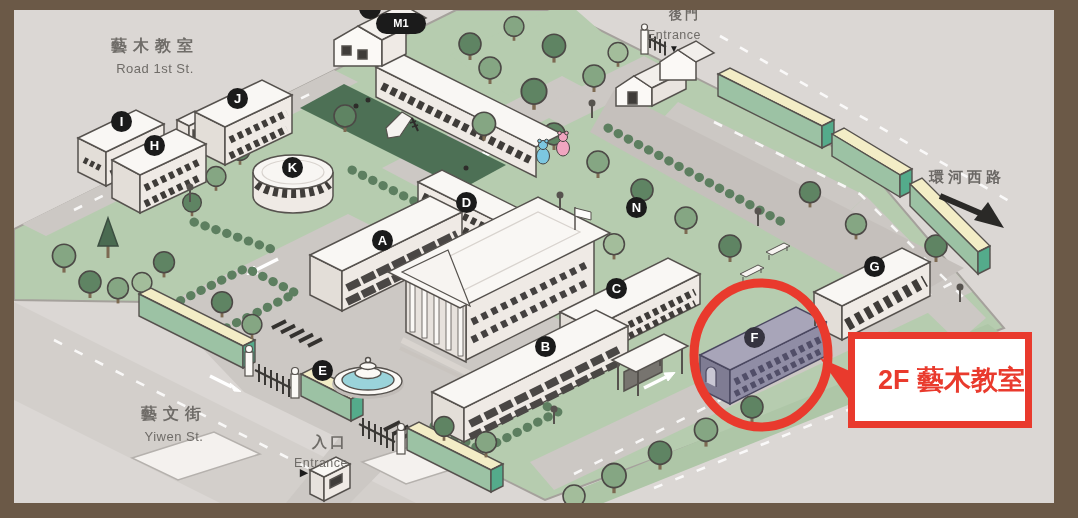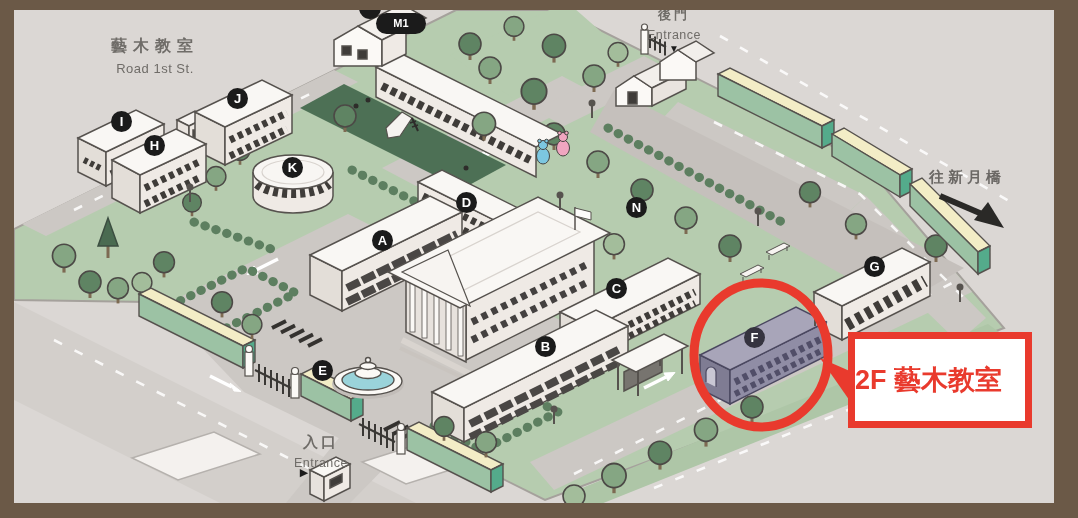--- a/index.html
+++ b/index.html
@@ -4,30 +4,30 @@
 <style>
   html,body{margin:0;padding:0;background:#3b3b3b;}
   .frame{position:relative;width:1078px;height:518px;background:#6b5947;font-family:"Liberation Sans",sans-serif;}
   .map{position:absolute;left:14px;top:10px;width:1040px;height:493px;background:#dbd7d4;overflow:hidden;}
   svg{position:absolute;left:0;top:0;}
   .dash{fill:none;stroke:#ffffff;stroke-width:2.6;stroke-dasharray:9 14;opacity:.85;}
   .hedge{fill:none;stroke:#5d7f60;stroke-width:9;stroke-dasharray:0.5 11;stroke-linecap:round;}
   .street-label{position:absolute;text-align:center;transform:translateX(-50%);color:#6f6c68;white-space:nowrap;}
   .street-label .zh{font-size:16px;font-weight:bold;letter-spacing:6px;}
   .street-label .en{font-size:13px;font-weight:normal;letter-spacing:.5px;margin-top:4px;}
-  .street-label.small .zh{font-size:13px;letter-spacing:3px;}
+  .street-label.small .zh{font-size:13px;letter-spacing:3px;text-align:right;}
   .street-label.small .en{font-size:12.5px;}
   .street-label .marker{font-size:10px;color:#1b1b1b;margin-top:1px;letter-spacing:0;}
   .bridge-label{position:absolute;transform:translateX(-50%);color:#6b6865;font-size:15px;font-weight:bold;letter-spacing:4px;white-space:nowrap;}
   .badge{position:absolute;width:21px;height:21px;margin:-11px 0 0 -11px;background:#1b1b1b;border-radius:50%;
          color:#fff;font-size:13px;font-weight:bold;line-height:21px;text-align:center;}
   .badge.wide{width:50px;border-radius:11px;margin-left:-14px;font-size:11px;}
   .badge.purple{background:#35333f;}
   .callout{position:absolute;left:834px;top:322px;width:184px;height:96px;box-sizing:border-box;
-           background:#ffffff;border:7px solid #e93a2d;display:flex;align-items:center;justify-content:flex-start;}
+           background:#ffffff;border:7px solid #e93a2d;display:flex;align-items:center;justify-content:flex-end;}
   .callout-text{color:#e93a2d;font-size:27px;font-weight:bold;white-space:nowrap;}
 </style>
 </head>
 <body>
 
 <div class="frame">
 <div class="map">
 
 <svg width="1040" height="493" viewBox="0 0 1040 493">
   <defs>
@@ -426,34 +426,38 @@
     <polygon points="806,348 838,362 838,394" fill="#e93a2d"></polygon>
   </g>
 </svg>
 
 <div class="street-label" style="left:141px;top:26px">
   <div class="zh">藝木教室</div>
   <div class="en">Road 1st St.</div>
 </div>
 
 
+<div class="street-label" style="left:160px;top:394px">
+  <div class="zh">藝文街</div>
+  <div class="en">Yiwen St.</div>
+</div>
 
 <div class="street-label small" style="left:660px;top:-4px">
   <div class="zh">後門</div>
   <div class="en">Entrance</div>
   <div class="marker">▼</div>
 </div>
 
 <div class="street-label small" style="left:307px;top:423px">
   <div class="zh" style="font-size:15px">入口</div>
   <div class="en">Entrance</div>
 </div>
 <div class="street-label" style="left:290px;top:456px;font-size:11px;color:#1b1b1b">▶</div>
 
-<div class="bridge-label" style="left:953px;top:158px">往新月橋</div>
+<div class="bridge-label" style="left:953px;top:158px">環河西路</div>
 
 <div class="badge" style="left:369px;top:231px">A</div>
 <div class="badge" style="left:532px;top:337px">B</div>
 <div class="badge" style="left:603px;top:279px">C</div>
 <div class="badge" style="left:453px;top:193px">D</div>
 <div class="badge" style="left:309px;top:361px">E</div>
 <div class="badge purple" style="left:741px;top:328px">F</div>
 <div class="badge" style="left:861px;top:257px">G</div>
 <div class="badge" style="left:141px;top:136px">H</div>
 <div class="badge" style="left:108px;top:112px">I</div>

